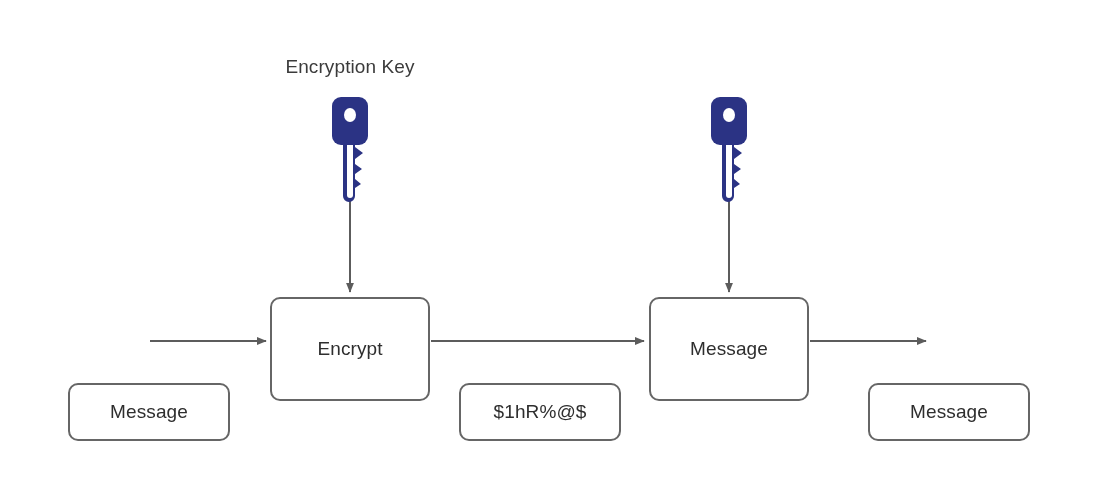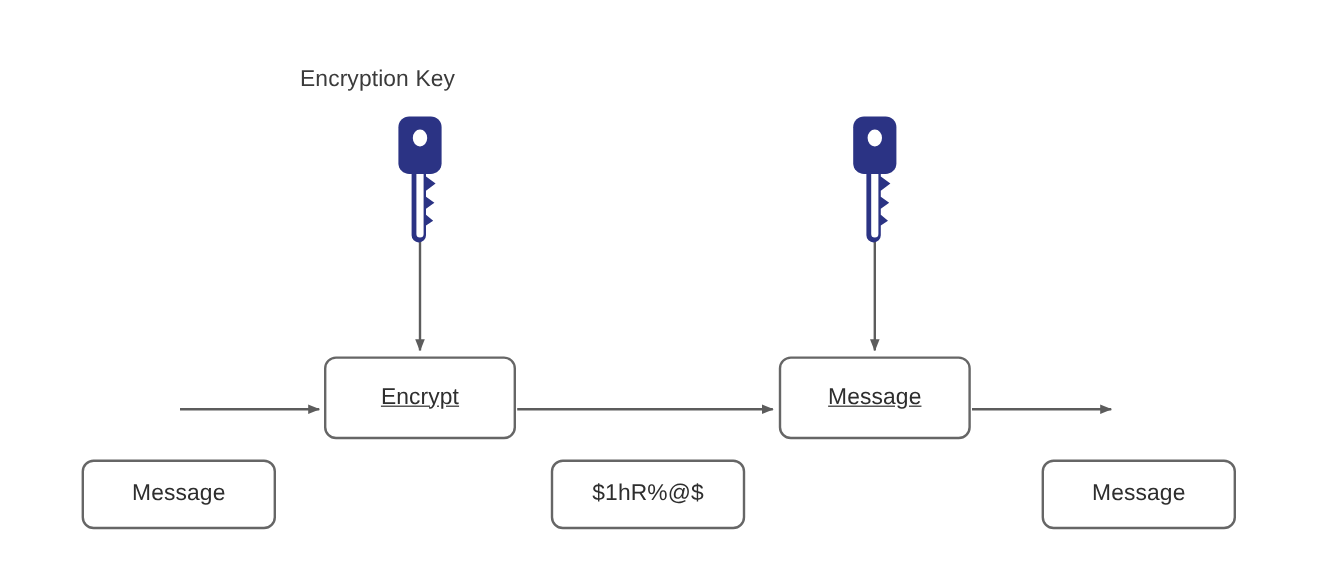--- a/index.html
+++ b/index.html
@@ -16,20 +16,21 @@
     height: 484px;
     background: #ffffff;
     overflow: hidden;
   }
   
   .key-label {
     position: absolute;
     font-size: 19px;
     color: #3b3b3b;
     white-space: nowrap;
+    text-align: center;
     letter-spacing: 0.1px;
   }
   
   .key-icon {
     position: absolute;
     width: 56px;
     height: 112px;
   }
   
   .box {
@@ -40,22 +41,21 @@
     background: #ffffff;
     display: flex;
     align-items: center;
     justify-content: center;
     color: #2e2e2e;
     font-size: 19px;
     letter-spacing: 0.1px;
   }
   .proc-box {
     width: 160px;
-    height: 69px;
-    text-decoration: underline;
+    height: 104px;
   }
   .data-box {
     width: 162px;
     height: 58px;
     text-align: center;
   }
   
   #arrows {
     position: absolute;
     left: 0;

